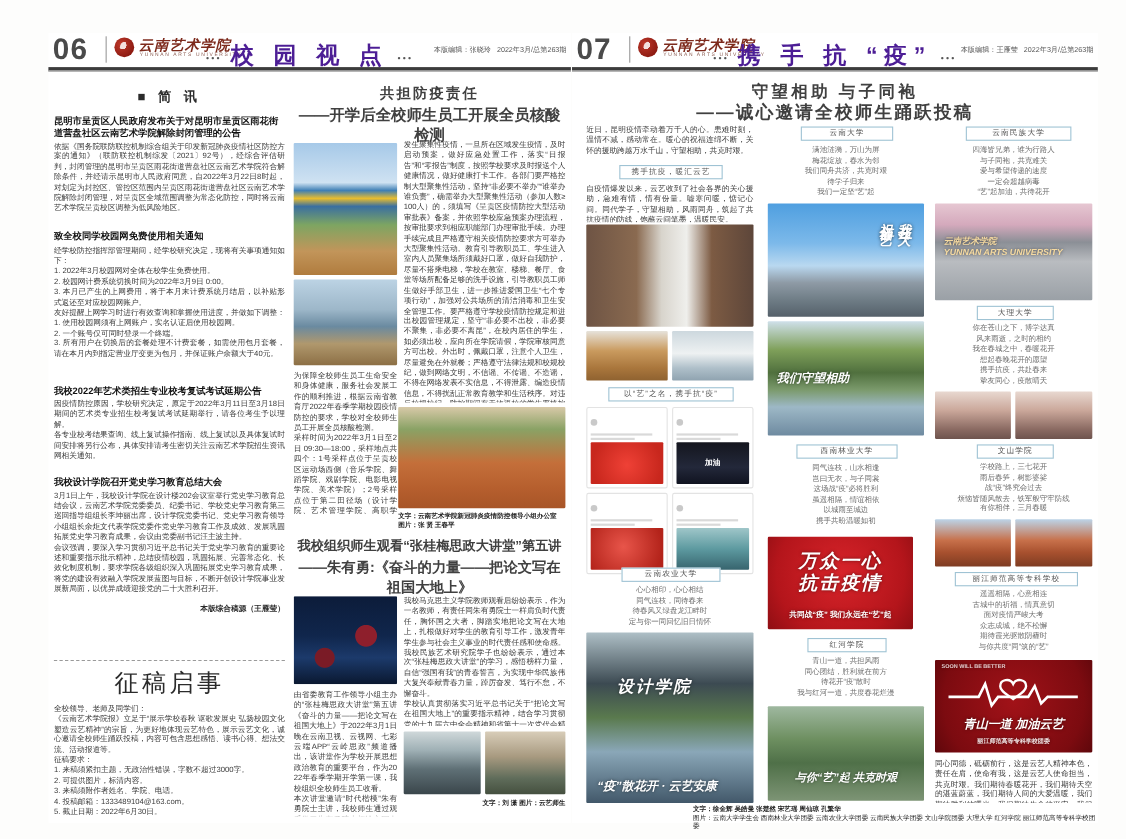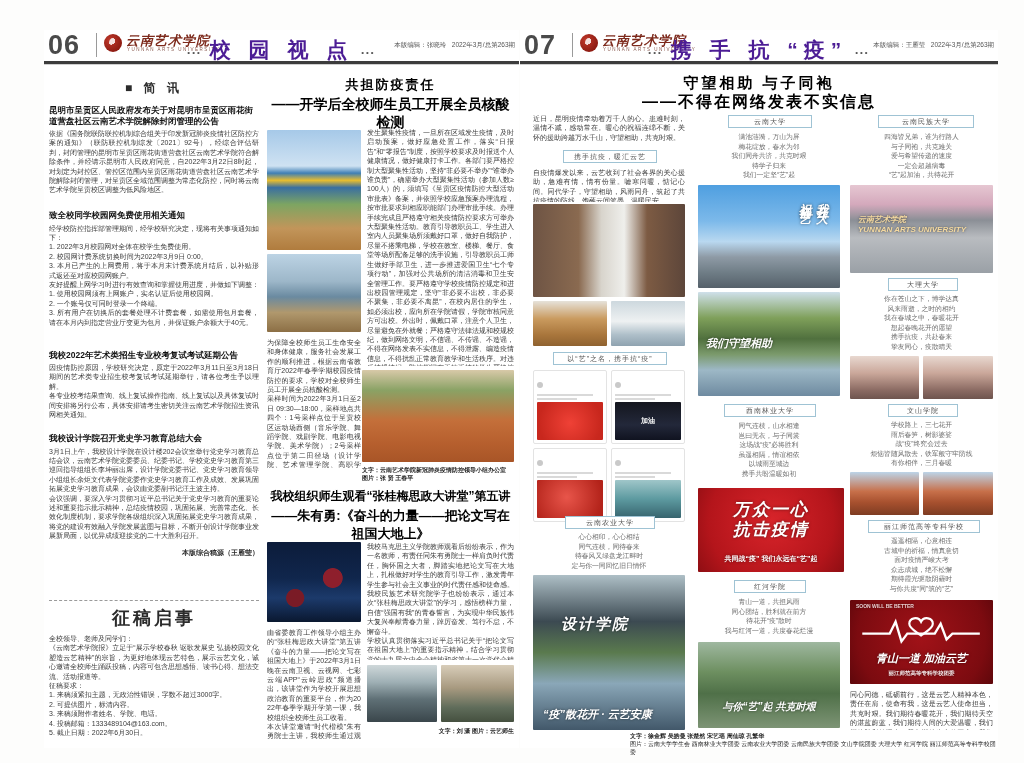--- a/index.html
+++ b/index.html
@@ -26,21 +26,21 @@
   .section-wrap{position:absolute;left:0;right:0;top:6px;text-align:center;}
   .dots{font-size:8px;color:#555;vertical-align:2px;letter-spacing:2px;}
   .section-title{font-size:21px;font-weight:bold;color:#4c1d95;letter-spacing:6px;margin:0 8px;}
   .hdr-meta{position:absolute;right:4px;top:11px;font-size:6.5px;color:#555;}
   .hdr-rule{position:absolute;left:0;right:0;top:31px;height:3px;background:#3c3c3c;border-bottom:1px solid #cfcfcf;}
 
   
   .pre{white-space:pre-line;}
   .body-txt{font-size:7px;line-height:9.4px;text-align:justify;word-break:break-all;color:#3a3a3a;overflow:hidden;}
   .brief-title{font-size:8.5px;line-height:10.5px;font-weight:bold;color:#111;word-break:break-all;}
-  .red{color:#000000;}
+  .red{color:#404040;}
   .center{text-align:center;}
   .caption{font-size:6px;line-height:8px;font-weight:bold;color:#222;}
 
   
   .ph{position:absolute;overflow:hidden;border-radius:1px;}
   .ov-script{position:absolute;color:#fff;font-weight:bold;font-style:italic;
     text-shadow:0 0 3px rgba(0,0,0,.55);white-space:pre-line;}
   .ph-tents{background:linear-gradient(180deg,#a6c9e8 0%,#cfe2f2 30%,#3f7fb5 36%,#e8bd2f 42%,#3a6fa0 48%,#7da562 62%,#c2955a 82%,#b07c3e 100%);}
   .ph-crowd{background:linear-gradient(180deg,#bcd3e4 0%,#9db7c9 35%,#6a8aa0 55%,#b0986d 75%,#8c6f45 100%);}
   .ph-track{background:linear-gradient(180deg,#d8c9a8 0%,#8aa265 22%,#c46f3a 55%,#b65f2e 80%,#a85527 100%);}
@@ -98,40 +98,40 @@
       <span>本版编辑：张晓玲</span>&nbsp;&nbsp;
       <span>2022年3月/总第263期</span>
     </div>
     <div class="hdr-rule"></div>
   </div>
 
   <div style="position:absolute;left:5px;top:50px;width:210px;">
     <div class="center" style="font-size:12px;font-weight:bold;letter-spacing:4px;">■ 简  讯</div>
     <div class="brief-title" style="margin-top:8px;">昆明市呈贡区人民政府发布关于对昆明市呈贡区雨花街道营盘社区云南艺术学院解除封闭管理的公告</div>
     <div class="body-txt pre" style="margin-top:3px;height:76px;">依据《国务院联防联控机制综合组关于印发新冠肺炎疫情社区防控方案的通知》（联防联控机制综发〔2021〕92号），经综合评估研判，封闭管理的昆明市呈贡区雨花街道营盘社区云南艺术学院符合解除条件，并经请示昆明市人民政府同意，自2022年3月22日8时起，对划定为封控区、管控区范围内呈贡区雨花街道营盘社区云南艺术学院解除封闭管理，对呈贡区全域范围调整为常态化防控，同时将云南艺术学院呈贡校区调整为低风险地区。</div>
-    <div class="brief-title" style="margin-top:5px;">致全校同学校园网免费使用相关通知</div>
+    <div class="brief-title" style="margin-top:5px;font-family:Liberation Mono, monospace;">致全校同学校园网免费使用相关通知</div>
     <div class="body-txt pre" style="margin-top:3px;height:120px;">经学校防控指挥部管理期间，经学校研究决定，现将有关事项通知如下：
 1. 2022年3月校园网对全体在校学生免费使用。
 2. 校园网计费系统切换时间为2022年3月9日 0:00。
 3. 本月已产生的上网费用，将于本月末计费系统月结后，以补贴形式返还至对应校园网账户。
 友好提醒上网学习时进行有效查询和掌握使用进度，并做如下调整：
 1. 使用校园网须有上网账户，实名认证后使用校园网。
 2. 一个账号仅可同时登录一个终端。
 3. 所有用户在切换后的套餐处理不计费套餐，如需使用包月套餐，请在本月内到指定营业厅变更为包月，并保证账户余额大于40元。</div>
     <div class="brief-title" style="margin-top:6px;">我校2022年艺术类招生专业校考复试考试延期公告</div>
     <div class="body-txt pre" style="margin-top:3px;height:64px;">因疫情防控原因，学校研究决定，原定于2022年3月11日至3月18日期间的艺术类专业招生校考复试考试延期举行，请各位考生予以理解。
 各专业校考结果查询、线上复试操作指南、线上复试以及具体复试时间安排将另行公布，具体安排请考生密切关注云南艺术学院招生资讯网相关通知。</div>
     <div class="brief-title" style="margin-top:6px;">我校设计学院召开党史学习教育总结大会</div>
     <div class="body-txt pre" style="margin-top:3px;height:96px;">3月1日上午，我校设计学院在设计楼202会议室举行党史学习教育总结会议，云南艺术学院党委委员、纪委书记、学校党史学习教育第三巡回指导组组长李坤丽出席，设计学院党委书记、党史学习教育领导小组组长余炬文代表学院党委作党史学习教育工作及成效、发展巩固拓展党史学习教育成果，会议由党委副书记汪主波主持。
 会议强调，要深入学习贯彻习近平总书记关于党史学习教育的重要论述和重要指示批示精神，总结疫情校园，巩固拓展、完善常态化、长效化制度机制，要求学院各级组织深入巩固拓展党史学习教育成果，将党的建设有效融入学院发展蓝图与目标，不断开创设计学院事业发展新局面，以优异成绩迎接党的二十大胜利召开。</div>
     <div style="text-align:right;font-size:7px;font-weight:bold;margin-top:5px;">本版综合稿源（王雁莹）</div>
   </div>
   <div class="dashed" style="left:5px;top:570px;width:210px;"></div>
   <div style="position:absolute;left:5px;top:576px;width:210px;">
-    <div class="center" style="font-size:18px;font-weight:bold;letter-spacing:3px;">征稿启事</div>
+    <div class="center" style="font-size:22px;font-weight:normal;letter-spacing:3px;">征稿启事</div>
     <div class="body-txt pre" style="margin-top:4px;height:118px;">全校领导、老师及同学们：
 《云南艺术学院报》立足于“展示学校春秋 讴歌发展史 弘扬校园文化 塑造云艺精神”的宗旨，为更好地体现云艺特色，展示云艺文化，诚心邀请全校师生踊跃投稿，内容可包含思想感悟、读书心得、想法交流、活动报道等。
 征稿要求：
 1. 来稿须紧扣主题，无政治性错误，字数不超过3000字。
 2. 可提供图片，标清内容。
 3. 来稿须附作者姓名、学院、电话。
 4. 投稿邮箱：1333489104@163.com。
 5. 截止日期：2022年6月30日。</div>
   </div>
 
@@ -176,21 +176,21 @@
       <span class="dots">•••</span><span class="section-title">携 手 抗 “疫”</span><span class="dots">•••</span>
     </div>
     <div class="hdr-meta">
       <span>本版编辑：王雁莹</span>&nbsp;&nbsp;
       <span>2022年3月/总第263期</span>
     </div>
     <div class="hdr-rule"></div>
   </div>
 
   <div class="center red" style="position:absolute;left:0;right:0;top:44px;font-size:15px;font-weight:bold;letter-spacing:3px;">守望相助 与子同袍</div>
-  <div class="center red" style="position:absolute;left:0;right:0;top:62px;font-size:16px;font-weight:bold;letter-spacing:2px;">——不得在网络发表不实信息</div>
+  <div class="center red" style="position:absolute;left:0;right:0;top:62px;font-size:16px;font-weight:bold;letter-spacing:2px;">——诚心邀请全校师生踊跃投稿</div>
 
   <div class="body-txt pre" style="position:absolute;left:13px;top:84px;width:152px;height:34px;">近日，昆明疫情牵动着万千人的心。患难时刻，温情不减，感动常在。暖心的祝福连绵不断，关怀的援助跨越万水千山，守望相助，共克时艰。</div>
   <div class="unibox" style="left:43px;top:120px;width:92px;">携手抗疫，暖汇云艺</div>
   <div class="body-txt pre" style="position:absolute;left:13px;top:138px;width:152px;height:34px;">自疫情爆发以来，云艺收到了社会各界的关心援助，急难有情，情有份量。嘘寒问暖，惦记心间。同代学子，守望相助，风雨同舟，筑起了共抗疫情的防线，饱蘸云间笔墨，温暖民安。</div>
   <div class="ph ph-truck" style="left:13px;top:174px;width:152px;height:93px;"></div>
   <div class="ph ph-boxes" style="left:13px;top:271px;width:74px;height:45px;"></div>
   <div class="ph ph-barrels" style="left:91px;top:271px;width:74px;height:45px;"></div>
   <div class="unibox" style="left:33px;top:322px;width:112px;">以“艺”之名，携手抗“疫”</div>
   <div class="social" style="left:13px;top:340px;width:152px;">
     <div class="scard">
@@ -237,21 +237,21 @@
   <div class="ph ph-lake" style="left:178px;top:262px;width:142px;height:104px;">
     <div class="ov-script" style="left:8px;top:44px;font-size:11px;">我们守望相助</div>
   </div>
   <div class="unibox" style="left:204px;top:374px;width:90px;">西南林业大学</div>
   <div class="poem" style="left:178px;top:391px;width:142px;">同气连枝，山水相逢
 岂曰无衣，与子同裳
 这场战“疫”必将胜利
 虽遥相隔，情谊相依
 以城雨至城边
 携手共盼温暖如初</div>
-  <div class="ph banner-red" style="left:178px;top:458px;width:146px;height:84px;">
+  <div class="ph banner-red" style="left:178px;top:458px;width:132px;height:84px;">
     <div class="ov-script" style="left:0;right:0;top:12px;text-align:center;font-size:17px;line-height:20px;letter-spacing:2px;">万众一心
 抗击疫情</div>
     <div class="ov-script" style="left:0;right:0;bottom:8px;text-align:center;font-size:7px;font-style:normal;">共同战“疫” 我们永远在“艺”起</div>
   </div>
   <div class="unibox" style="left:214px;top:550px;width:70px;">红河学院</div>
   <div class="poem" style="left:178px;top:567px;width:142px;">青山一道，共担风雨
 同心团结，胜利就在前方
 待花开“疫”散时
 我与红河一道，共度春花烂漫</div>
   <div class="ph ph-aerial" style="left:178px;top:612px;width:142px;height:86px;">

